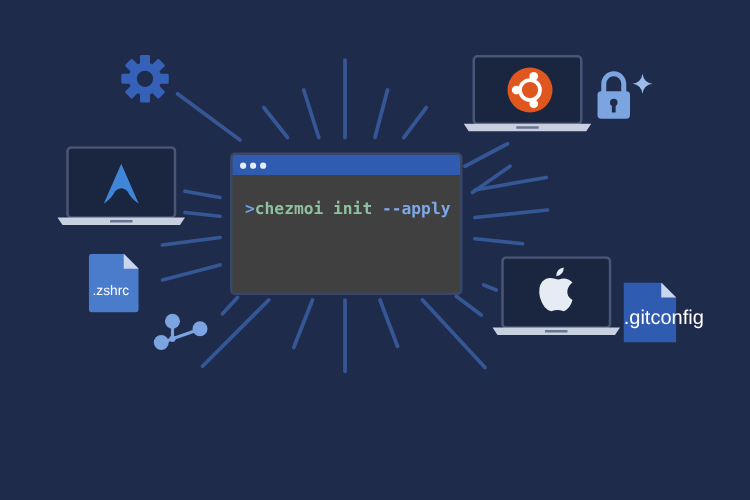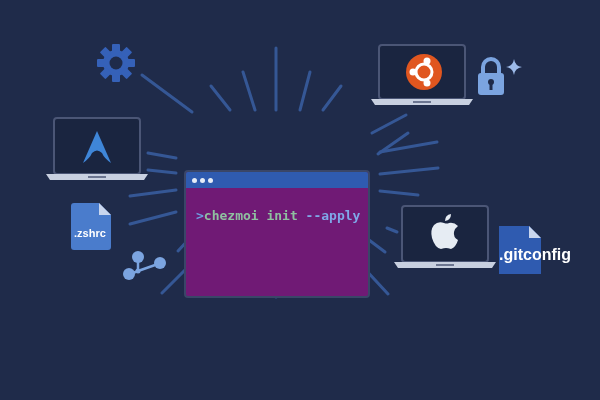--- a/index.html
+++ b/index.html
@@ -1,26 +1,26 @@
 <!DOCTYPE html>
 <html><head>
 <meta charset="utf-8">
 <style>
   html, body { margin:0; padding:0; }
   body { width:600px; height:400px; background:#1f2b4a; position:relative; overflow:hidden; font-family:"Liberation Sans", sans-serif; }
   .abs { position:absolute; }
   svg { display:block; }
-  .terminal { left:184px; top:122px; width:186px; height:128px; background:#701a75; border:2px solid #3a4668; border-radius:4px; box-sizing:border-box;margin-top:48px; }
+  .terminal { left:184px; top:122px; width:186px; height:114px; background:#404040; border:2px solid #3a4668; border-radius:4px; box-sizing:border-box; }
   .term-bar { height:16px; background:#2f5bb0; border-radius:2px 2px 0 0; display:flex; align-items:center; padding-left:6px; gap:3px; }
   .dot { width:5px; height:5px; border-radius:50%; background:#e6ecf7; }
   .term-body { padding:20px 0 0 10px; font-family:"DejaVu Sans Mono", monospace; font-size:13px; font-weight:bold; white-space:nowrap; }
   .prompt { color:#6f9fe0; }
   .cmd { color:#8fc0a0; }
   .flag { color:#7fa8e8; }
-  .file { color:#fff; font-weight:bold; }
+  .file { color:#fff; font-weight:normal; }
 </style>
 </head>
 <body>
 
 <svg class="abs" style="left:0;top:0" width="600" height="400">
   <g stroke="#3b62a8" stroke-width="3" stroke-linecap="round" opacity="0.8">
     <line x1="276" y1="48" x2="276" y2="110"></line>
     <line x1="243" y1="72" x2="255" y2="110"></line>
     <line x1="211" y1="86" x2="230" y2="110"></line>
     <line x1="310" y1="72" x2="300" y2="110"></line>

